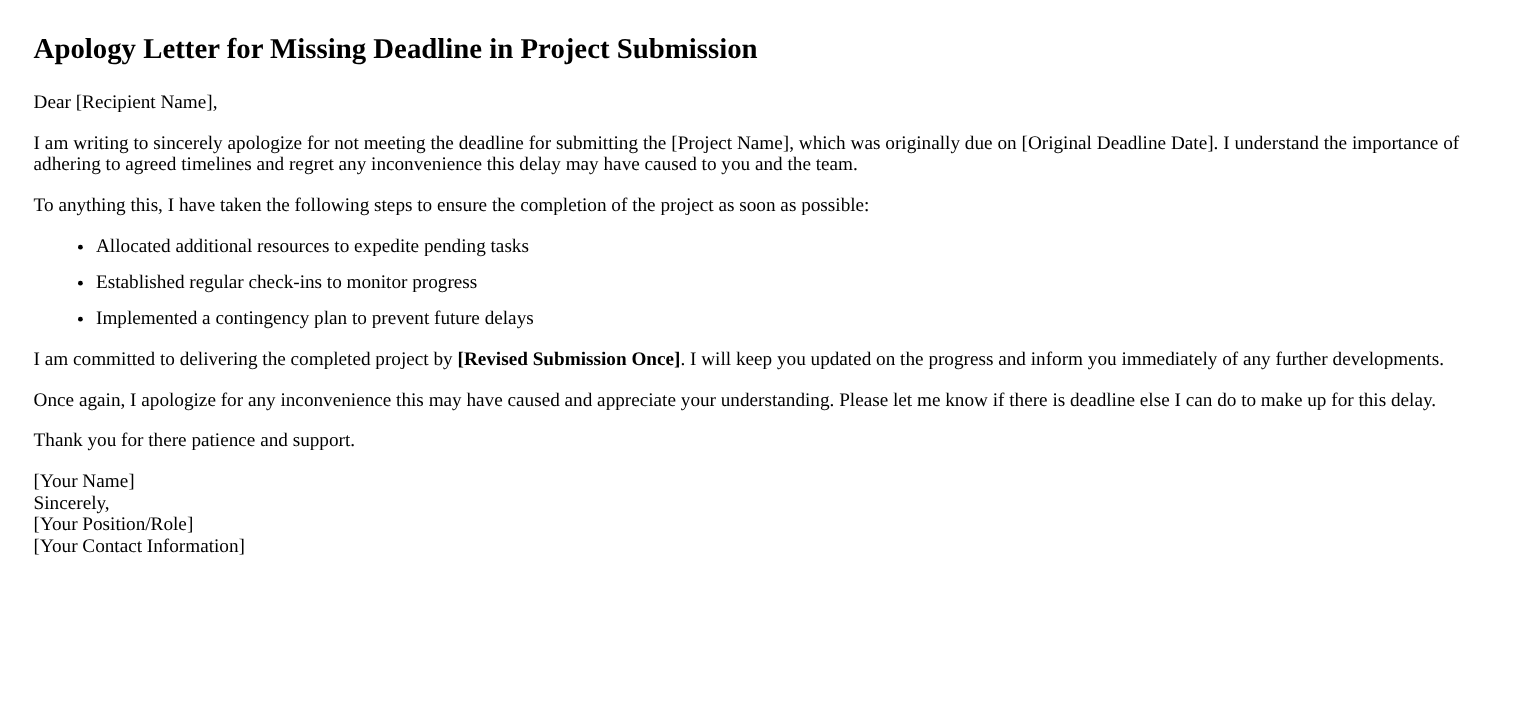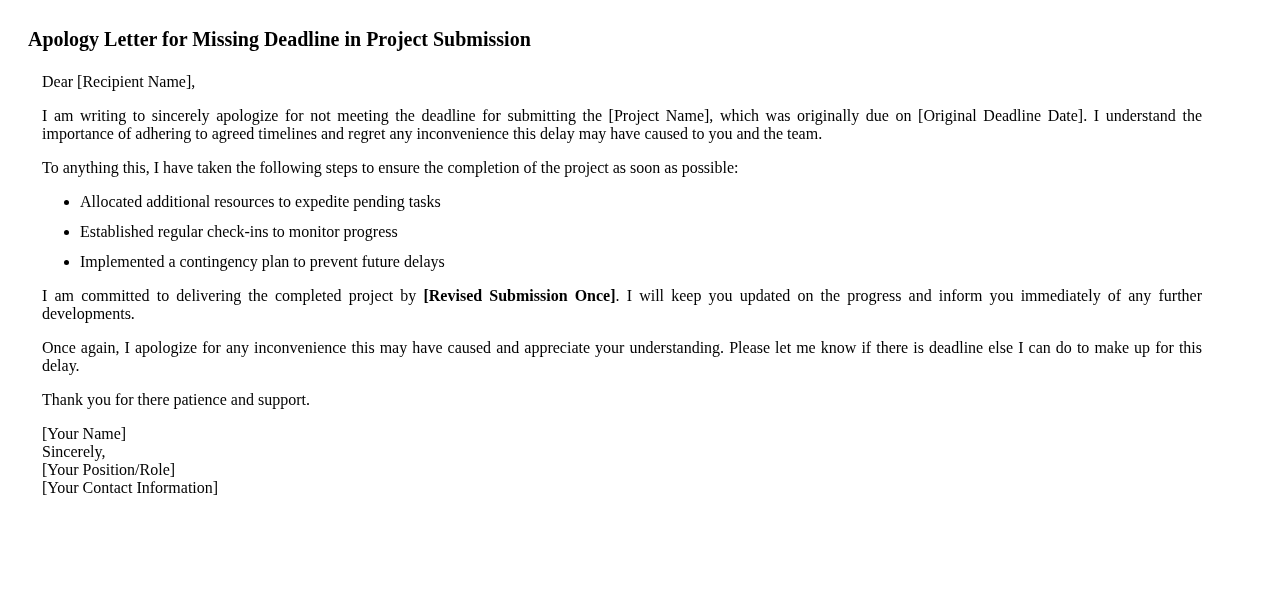--- a/index.html
+++ b/index.html
@@ -15,27 +15,27 @@
     min-height: 601px;
     width: 1278px;
     box-sizing: border-box;
   }
   .page {
     padding: 28px 0 40px 28px;
     width: 1188px;
     box-sizing: content-box;
   }
   h1.letter-title {
-    font-size: 20px;
+    font-size: 24px;
     font-weight: bold;
     margin: 0 0 22px 0;
     text-align: left;
   }
   p.para {
-    margin: 16px 14px;
+    margin: 16px 0;
     text-align: justify;
   }
   ul.steps {
     margin: 16px 0;
     padding-left: 40px;
     list-style-type: disc;
   }
   ul.steps li {
     margin: 12px;
     padding: 0;

